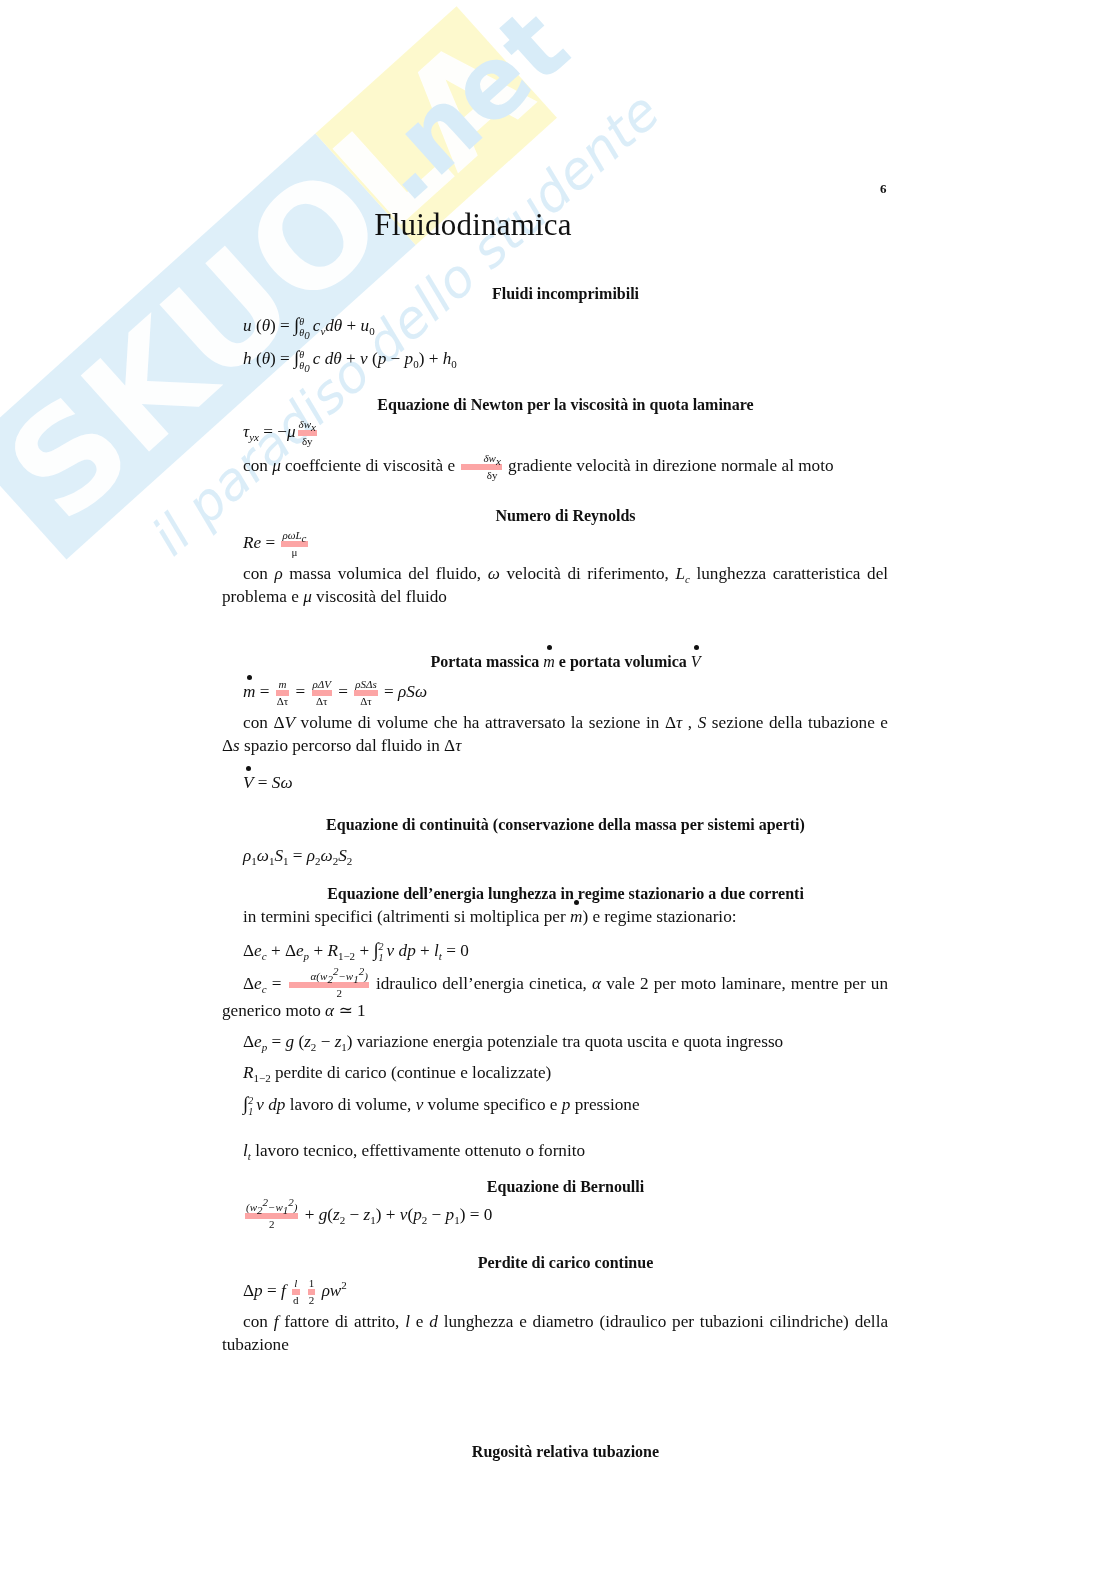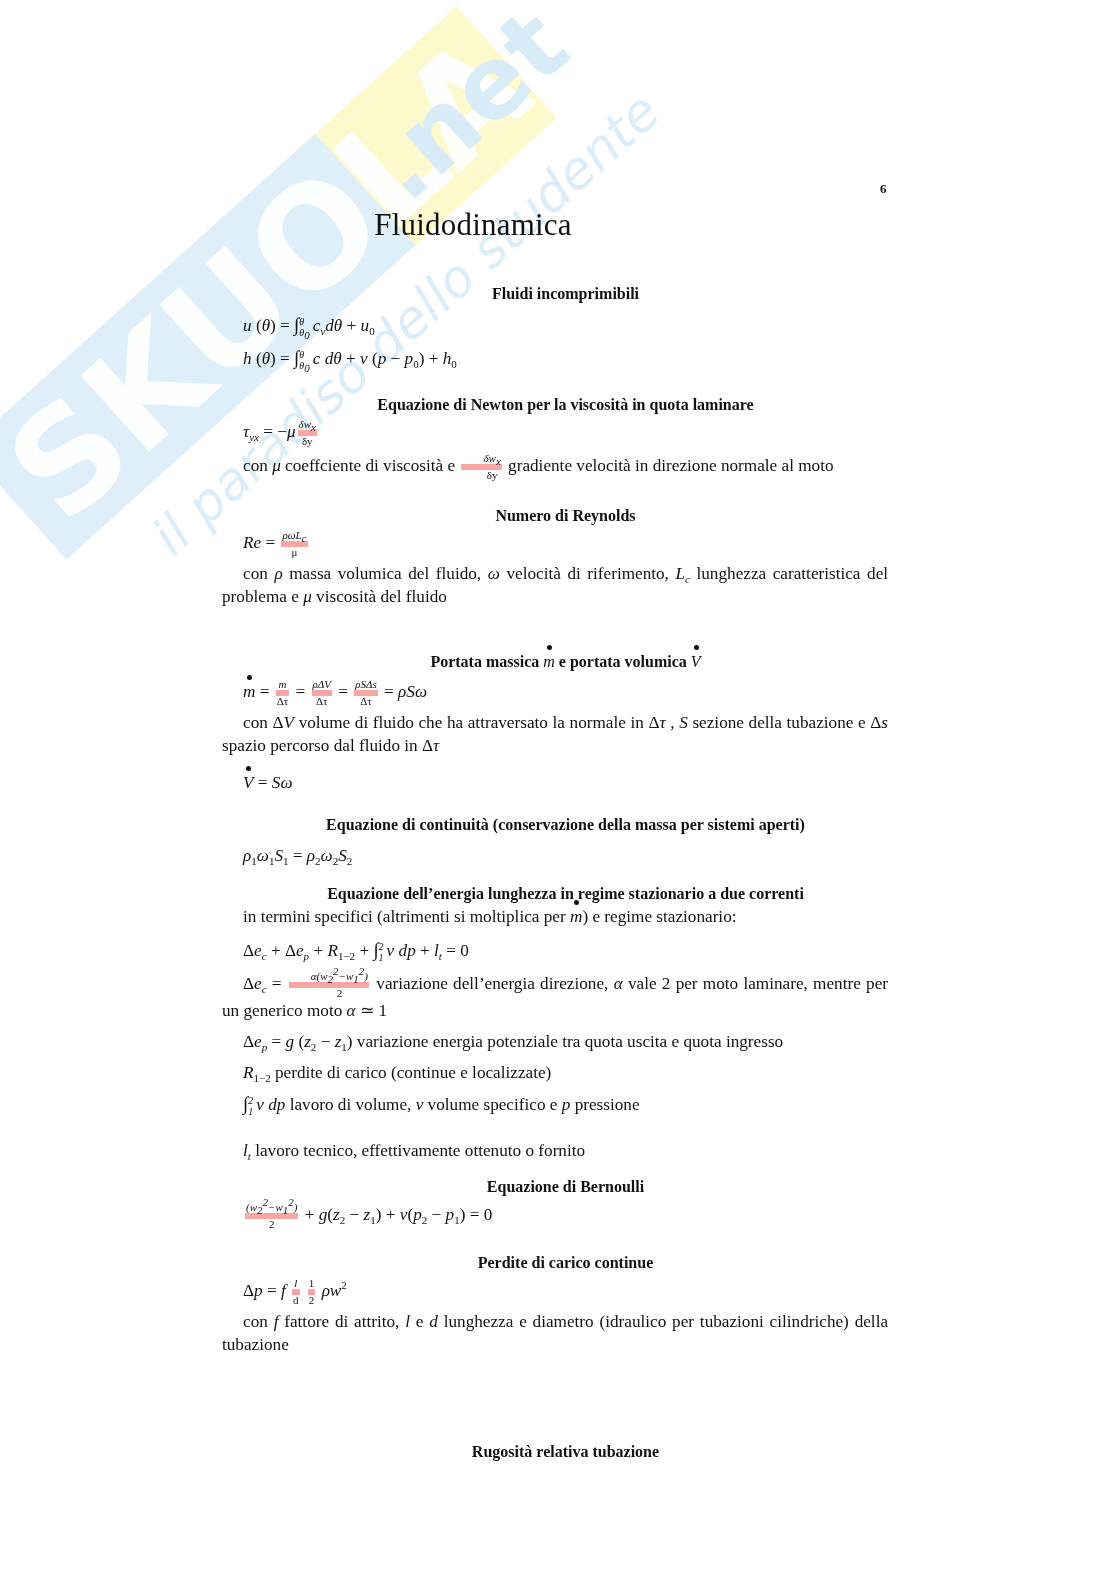--- a/index.html
+++ b/index.html
@@ -99,21 +99,21 @@
       <span class="dot m" style="font-weight:normal">m</span>
       <span>e portata volumica</span>
       <span class="dot m" style="font-weight:normal">V</span>
     </div>
     <div class="line" style="margin-top:6px">
       <span class="dot m">m</span> = <span class="frac"><span class="num">m</span><span class="den">Δτ</span></span> =
       <span class="frac"><span class="num">ρΔV</span><span class="den">Δτ</span></span> =
       <span class="frac"><span class="num">ρSΔs</span><span class="den">Δτ</span></span> = <i>ρSω</i>
     </div>
     <div class="para" style="margin-top:4px">
-      <span>con</span> Δ<i>V</i> <span>volume di fluido che ha attraversato la normale in</span>
+      <span>con</span> Δ<i>V</i> <span>volume di volume che ha attraversato la sezione in</span>
       Δ<i>τ</i> , <i>S</i> <span>sezione della tubazione e</span>
       Δ<i>s</i> <span>spazio percorso dal fluido in</span> Δ<i>τ</i>
     </div>
     <div class="line" style="margin-top:14px">
       <span class="dot m">V</span> = <i>Sω</i>
     </div>
   </div>
 
   <div class="block" style="top:813px">
     <div class="h">Equazione di continuità (conservazione della massa per sistemi aperti)</div>
@@ -129,21 +129,21 @@
       <span class="dot m">m</span><span>) e regime stazionario:</span>
     </div>
     <div class="line" style="margin-top:10px">
       Δ<i>e<sub>c</sub></i> + Δ<i>e<sub>p</sub></i> + <i>R</i><sub>1−2</sub> + <span class="int">∫</span><span class="limits">
           <span>2</span>
           <span>1</span>
         </span><i>v dp</i> + <i>l<sub>t</sub></i> = 0
     </div>
     <div class="para" style="margin-top:8px">
       Δ<i>e<sub>c</sub></i> = <span class="frac"><span class="num">α(w<sub>2</sub><sup>2</sup>−w<sub>1</sub><sup>2</sup>)</span><span class="den" style="font-style:normal">2</span></span>
-      <span>variazione dell’energia direzione,</span> <i>α</i>
+      <span>idraulico dell’energia cinetica,</span> <i>α</i>
       <span>vale 2 per moto laminare, mentre per un generico moto</span> <i>α</i> ≃ 1
     </div>
     <div class="line" style="margin-top:8px">
       Δ<i>e<sub>p</sub></i> = <i>g</i> (<i>z</i><sub>2</sub> − <i>z</i><sub>1</sub>) <span>variazione energia potenziale tra quota uscita e quota ingresso</span>
     </div>
     <div class="line" style="margin-top:8px">
       <i>R</i><sub>1−2</sub> <span>perdite di carico (continue e localizzate)</span>
     </div>
     <div class="line" style="margin-top:8px">
       <span class="int">∫</span><span class="limits">

